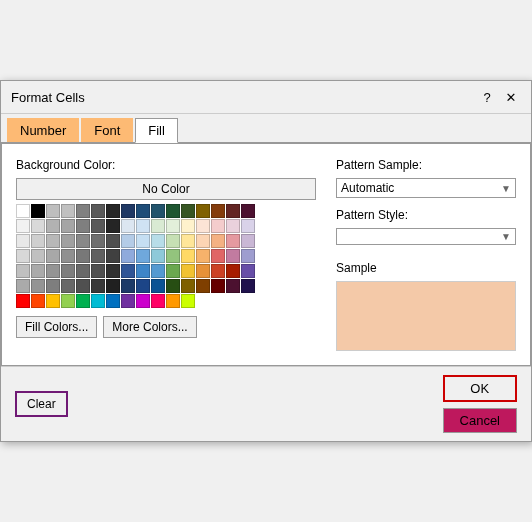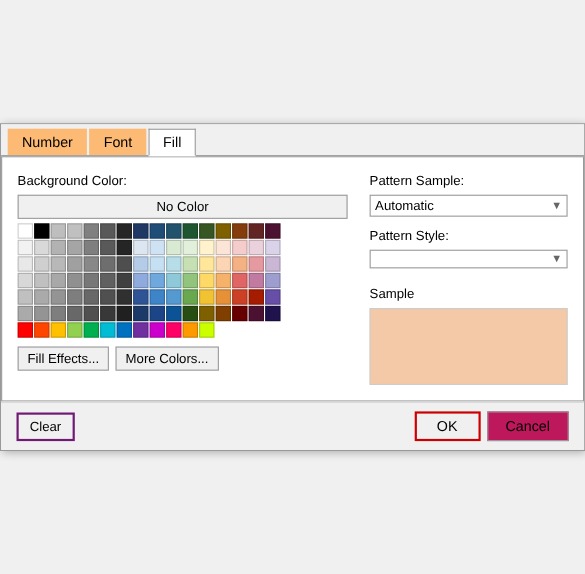--- a/index.html
+++ b/index.html
@@ -31,20 +31,27 @@
     .btn { padding: 4px 16px; font-size: 13px; border: 1px solid #999; background: #be185d; cursor: pointer; min-width: 60px; }
     .btn.ok { background: #f0f0f0; border: 2px solid #c00; }
     .clear-btn { margin-right: auto; padding: 4px 10px; font-size: 12px; border: 2px solid #701a75; background: #f0f0f0; cursor: pointer; }
     .full-bottom { display: flex; justify-content: space-between; padding: 8px 14px; background: #f0f0f0; border-top: 1px solid #ccc; align-items: center; }
   </style>
 </head>
 <body>
 
 <div class="dialog">
 
+  <div class="title-bar">
+    <span class="title-bar-title">Format Cells</span>
+    <div class="title-bar-controls">
+      <button class="title-btn">?</button>
+      <button class="title-btn">✕</button>
+    </div>
+  </div>
 
   <div class="tabs">
     <div class="tab">Number</div>
     <div class="tab">Font</div>
     <div class="tab active">Fill</div>
   </div>
 
   <div class="content">
     <div class="fill-panel">
 
@@ -173,21 +180,21 @@
               <div class="color-cell" title="#0070c0" style="background: rgb(0, 112, 192);"></div>
               <div class="color-cell" title="#7030a0" style="background: rgb(112, 48, 160);"></div>
               <div class="color-cell" title="#cc00cc" style="background: rgb(204, 0, 204);"></div>
               <div class="color-cell" title="#ff0066" style="background: rgb(255, 0, 102);"></div>
               <div class="color-cell" title="#ff9900" style="background: rgb(255, 153, 0);"></div>
               <div class="color-cell" title="#cbff00" style="background: rgb(203, 255, 0);"></div>
             </div>
           </div>
 
         <div class="effects-row">
-          <button class="effects-btn">Fill Effects...</button>
+          <button class="effects-btn">Fill Colors...</button>
           <button class="effects-btn">More Colors...</button>
         </div>
       </div>
 
       <div class="right-panel">
         <div class="pattern-section">
           <div class="section-label">Pattern Sample:</div>
           <div class="dropdown">
             <span>Automatic</span>
             <span class="dropdown-arrow">▼</span>
@@ -204,18 +211,18 @@
         <div class="sample-section">
           <div class="section-label">Sample</div>
           <div class="sample-box"></div>
         </div>
       </div>
     </div>
   </div>
 
   <div class="full-bottom">
     <button class="clear-btn">Clear</button>
-    <div style="display:flex; gap:6px;">
+    <div style="display:flex; gap:6px;flex-direction:column;">
       <button class="btn ok">OK</button>
       <button class="btn">Cancel</button>
     </div>
   </div>
 </div>
 
 </body></html>

